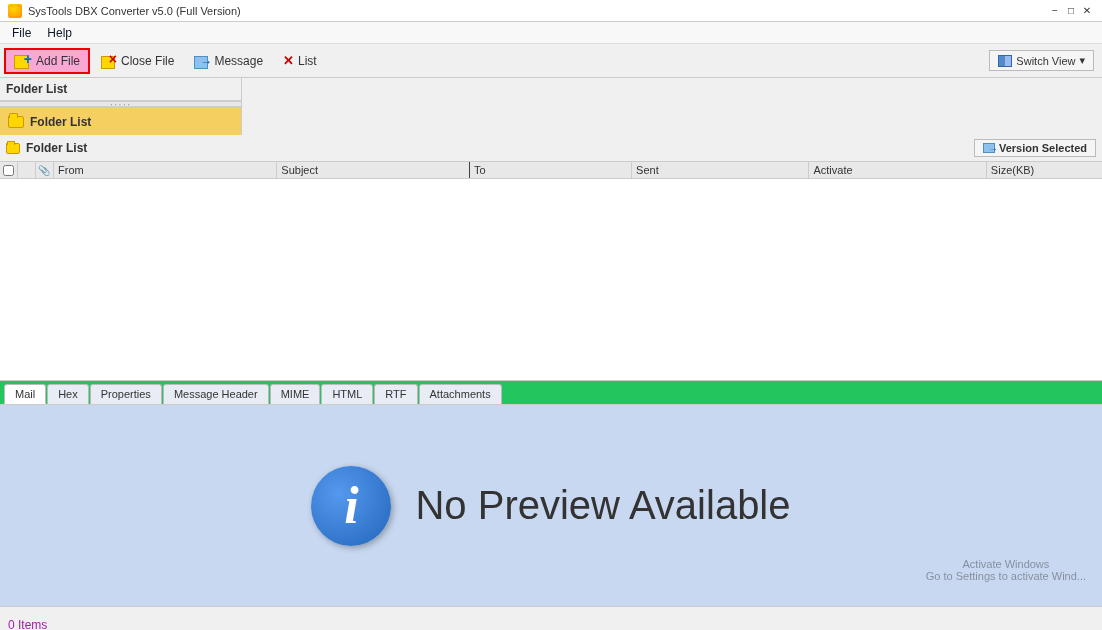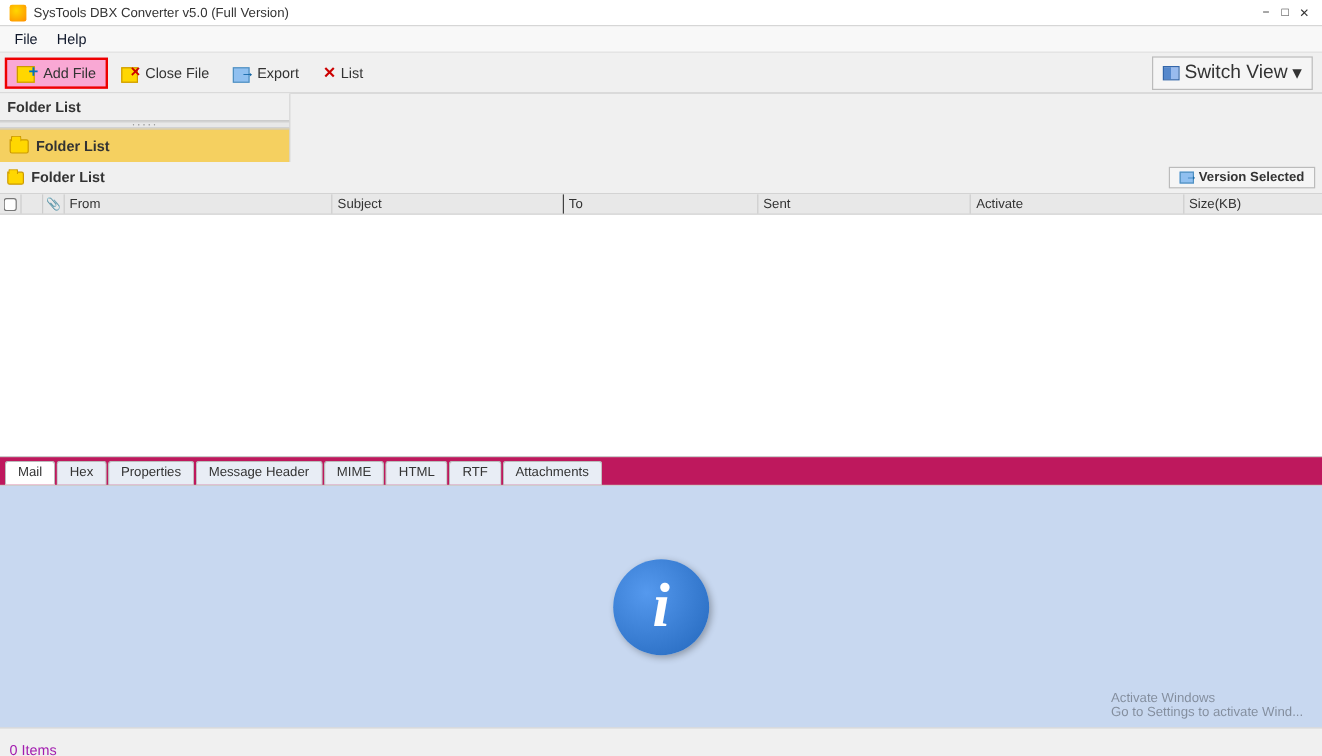--- a/index.html
+++ b/index.html
@@ -71,21 +71,21 @@
       background: transparent;
     }
     .toolbar-btn.highlighted { border: 2px solid #e00; background: #f9a8d4; }
     .toolbar-spacer { flex: 1; }
     .toolbar-switch {
       display: flex;
       align-items: center;
       gap: 4px;
       padding: 3px 8px;
       cursor: pointer;
-      font-size: 16px;
+      font-size: 11px;
       color: #333;
       border: 1px solid #bbb;
       background: #f5f5f5;
       margin-right: 4px;
     }
 
     
     .icon-add-file {
       width: 18px; height: 16px; position: relative; display: inline-block;
     }
@@ -303,21 +303,21 @@
     .col-from  { flex: 1.4; border-right: 1px solid #ccc; padding: 2px 4px; }
     .col-subject{ flex: 1.2; border-right: 1px solid #404040; padding: 2px 4px; }
     .col-to    { flex: 1; border-right: 1px solid #ccc; padding: 2px 4px; }
     .col-sent  { flex: 1.1; border-right: 1px solid #ccc; padding: 2px 4px; }
     .col-received{ flex: 1.1; border-right: 1px solid #ccc; padding: 2px 4px; }
     .col-size  { flex: 0.7; padding: 2px 4px; }
 
     
     #tab-bar {
       display: flex;
-      background: #be185d;
+      background: #22c55e;
       border-top: 1px solid #ccc;
       border-bottom: 1px solid #ccc;
       padding: 3px 4px 0;
       gap: 1px;
     }
     .tab-item {
       padding: 3px 10px;
       font-size: 11px;
       cursor: pointer;
       background: #e8edf5;
@@ -364,23 +364,23 @@
       box-shadow: 2px 2px 6px rgba(0,0,0,0.3);
     }
     #preview-text {
       font-size: 40px;
       color: #333;
       font-weight: 400;
       white-space: nowrap;
     }
     #activate-windows {
       position: absolute;
-      bottom: 6px;
+      bottom: 24px;
       right: 16px;
-      text-align: left;
+      text-align: center;
       color: rgba(0,0,0,0.35);
       font-size: 11px;
       pointer-events: none;
     }
 
     
     #status-bar {
       height: 36px;
       background: #f0f0f0;
       border-top: 1px solid #ccc;
@@ -418,21 +418,21 @@
   <div class="toolbar-btn highlighted">
     <span class="icon-add-file"></span>
     <span>Add File</span>
   </div>
   <div class="toolbar-btn">
     <span class="icon-close-file"></span>
     <span>Close File</span>
   </div>
   <div class="toolbar-btn">
     <span class="icon-export"></span>
-    <span>Export</span>
+    <span>Message</span>
   </div>
   <div class="toolbar-btn">
     <span class="icon-exit">✕</span>
     <span>List</span>
   </div>
   <div class="toolbar-spacer"></div>
   <div class="toolbar-switch">
     <span class="icon-switch"></span>
     <span>Switch View</span>
     <span>▾</span>
@@ -494,20 +494,21 @@
       <div class="tab-item"><span>HTML</span></div>
       <div class="tab-item"><span>RTF</span></div>
       <div class="tab-item"><span>Attachments</span></div>
     </div>
 
     <div id="preview-area">
       <div id="preview-content">
         <div id="preview-icon">
           <span>i</span>
         </div>
+        <div id="preview-text">No Preview Available</div>
       </div>
       <div id="activate-windows">
         <div>Activate Windows</div>
         <div>Go to Settings to activate Wind...</div>
       </div>
     </div>
   </div>
 </div>
 
 <div id="status-bar">

